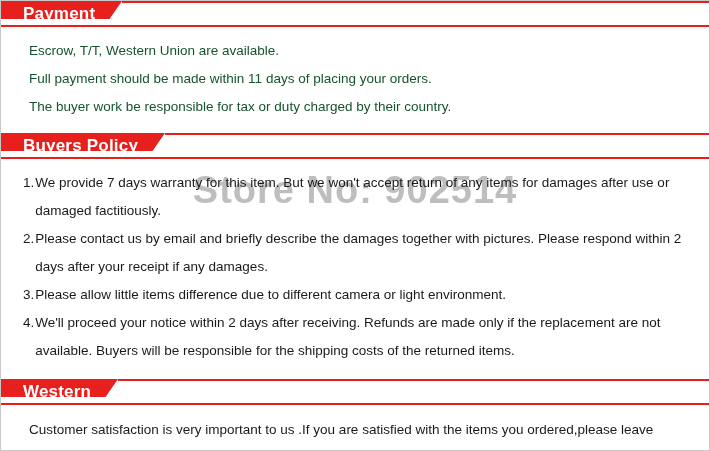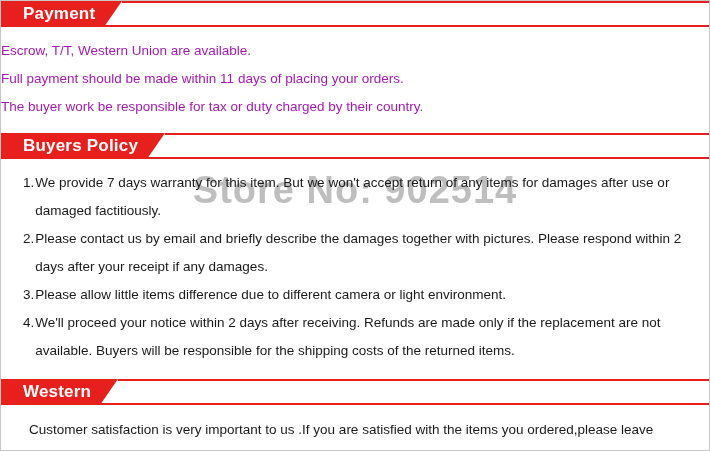--- a/index.html
+++ b/index.html
@@ -24,21 +24,21 @@
   }
 
   
   .banner-wrap {
     position: relative;
     height: 26px;
   }
   .banner {
     position: relative;
     display: inline-block;
-    height: 26px;
+    height: 18px;
     background: #e8201d;
     color: #ffffff;
     font-size: 17px;
     font-weight: bold;
     line-height: 26px;
     padding: 0 26px 0 22px;
     box-sizing: border-box;
     white-space: nowrap;
     letter-spacing: 0.2px;
   }
@@ -69,22 +69,23 @@
     height: 2px;
     background: #e8201d;
   }
 
   
   .section {
     position: relative;
   }
   .para {
     font-size: 13.5px;
-    color: #a21caf;
+    color: #14532d;
     line-height: 28px;
+    padding-left: 28px;
     padding-right: 14px;
   }
   .numlist {
     list-style: none;
     margin: 0;
     padding: 0;
   }
   .numlist li {
     display: flex;
     font-size: 13.5px;

